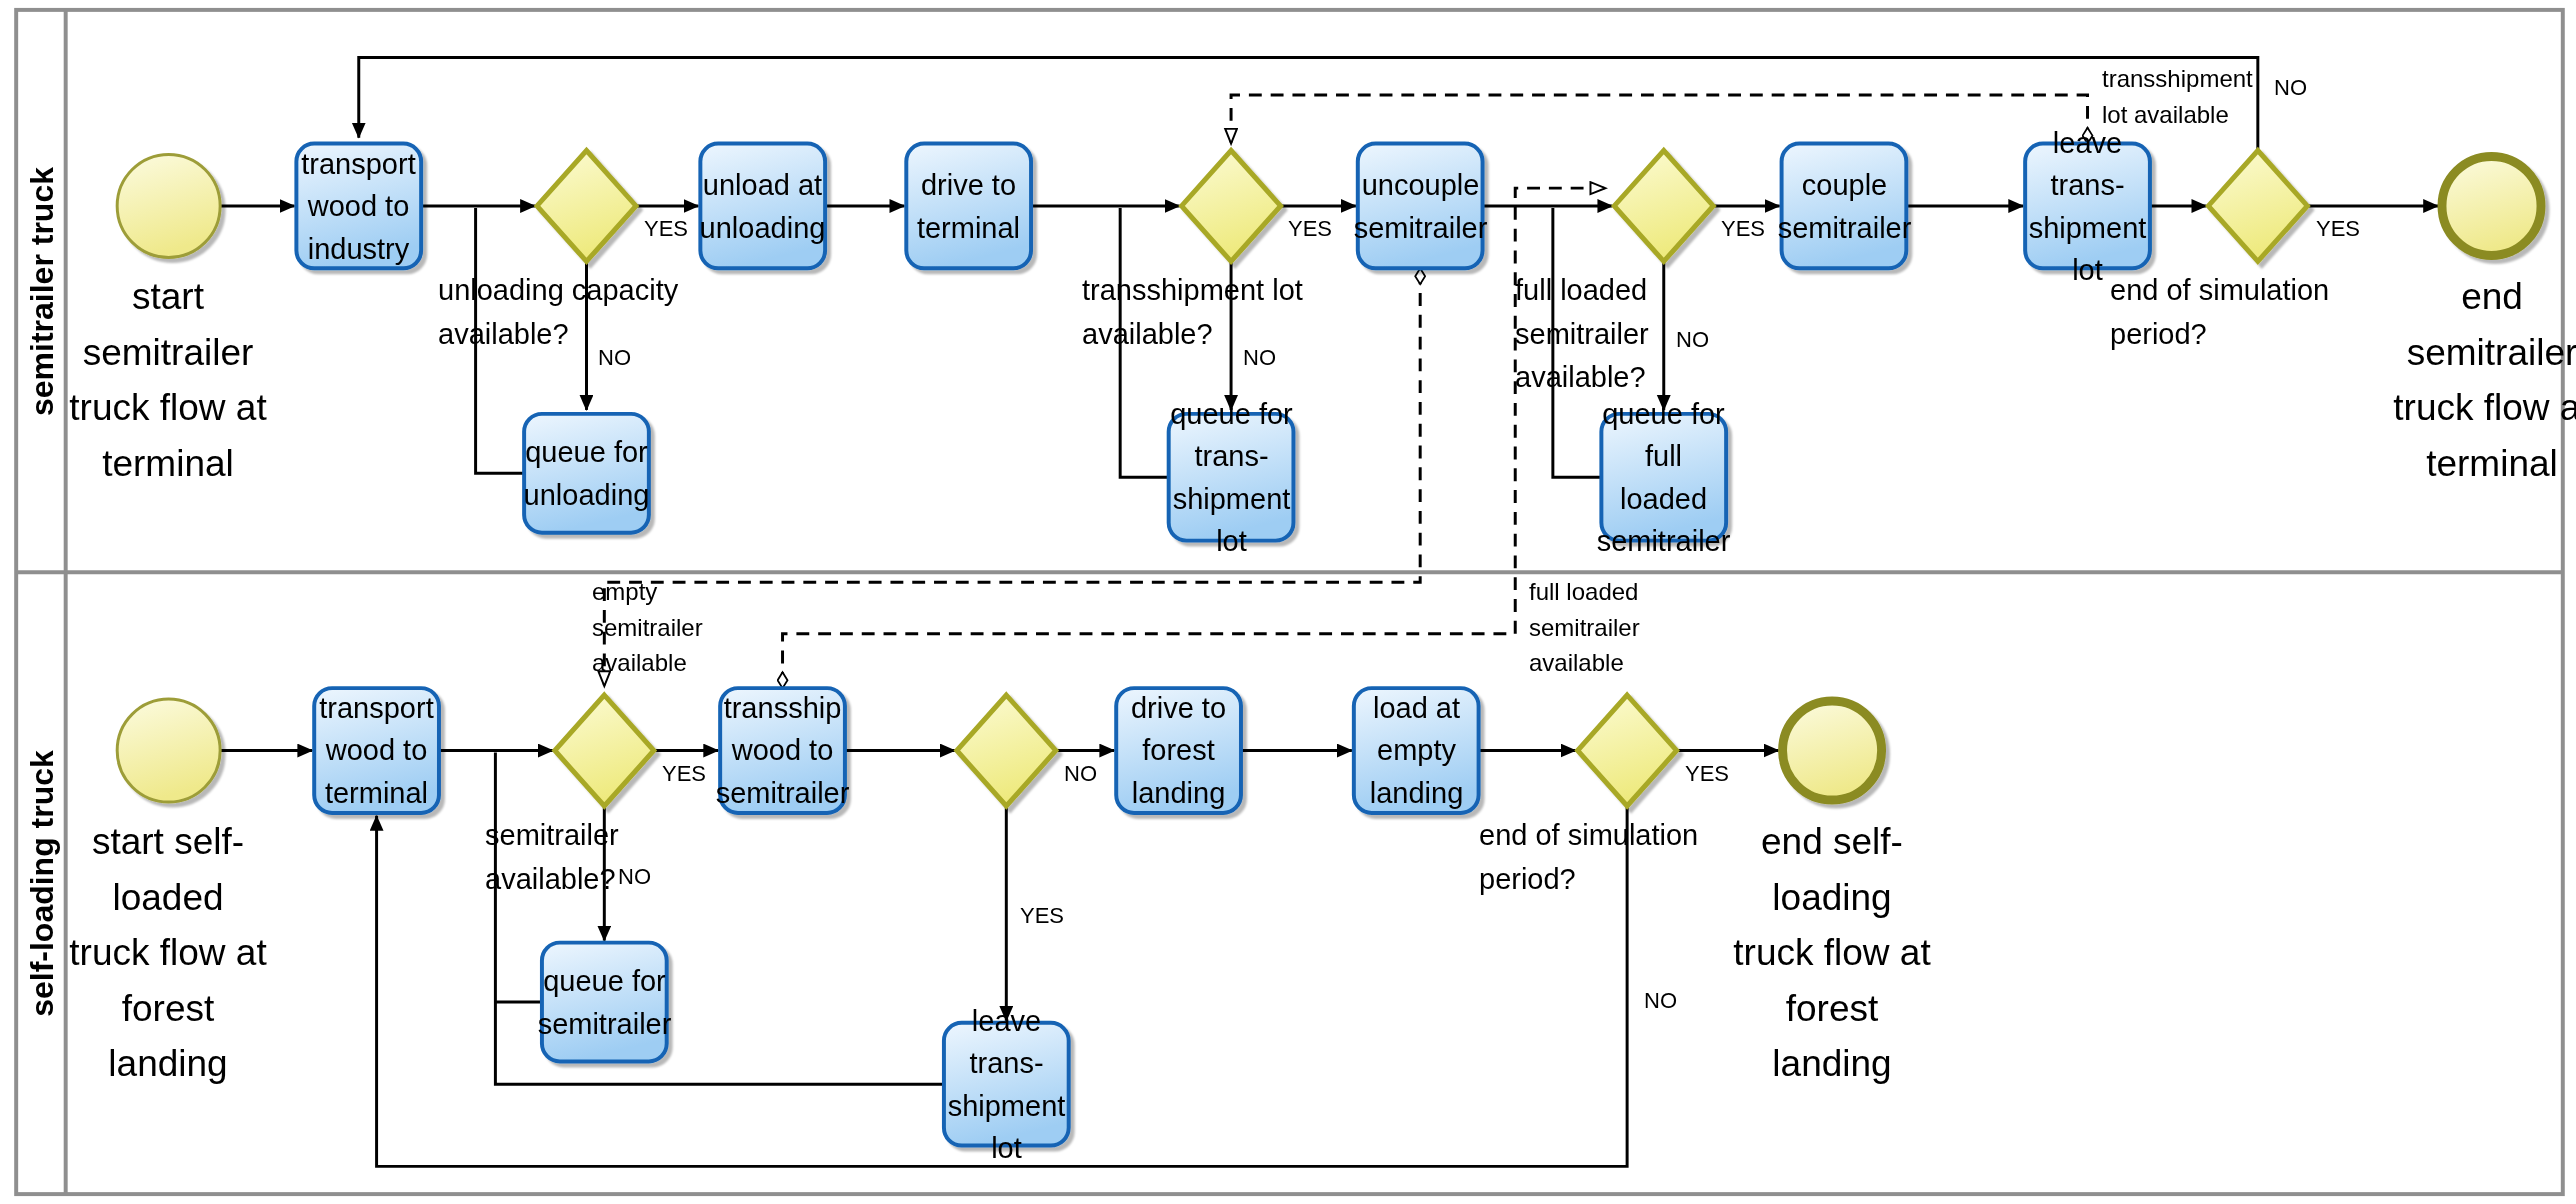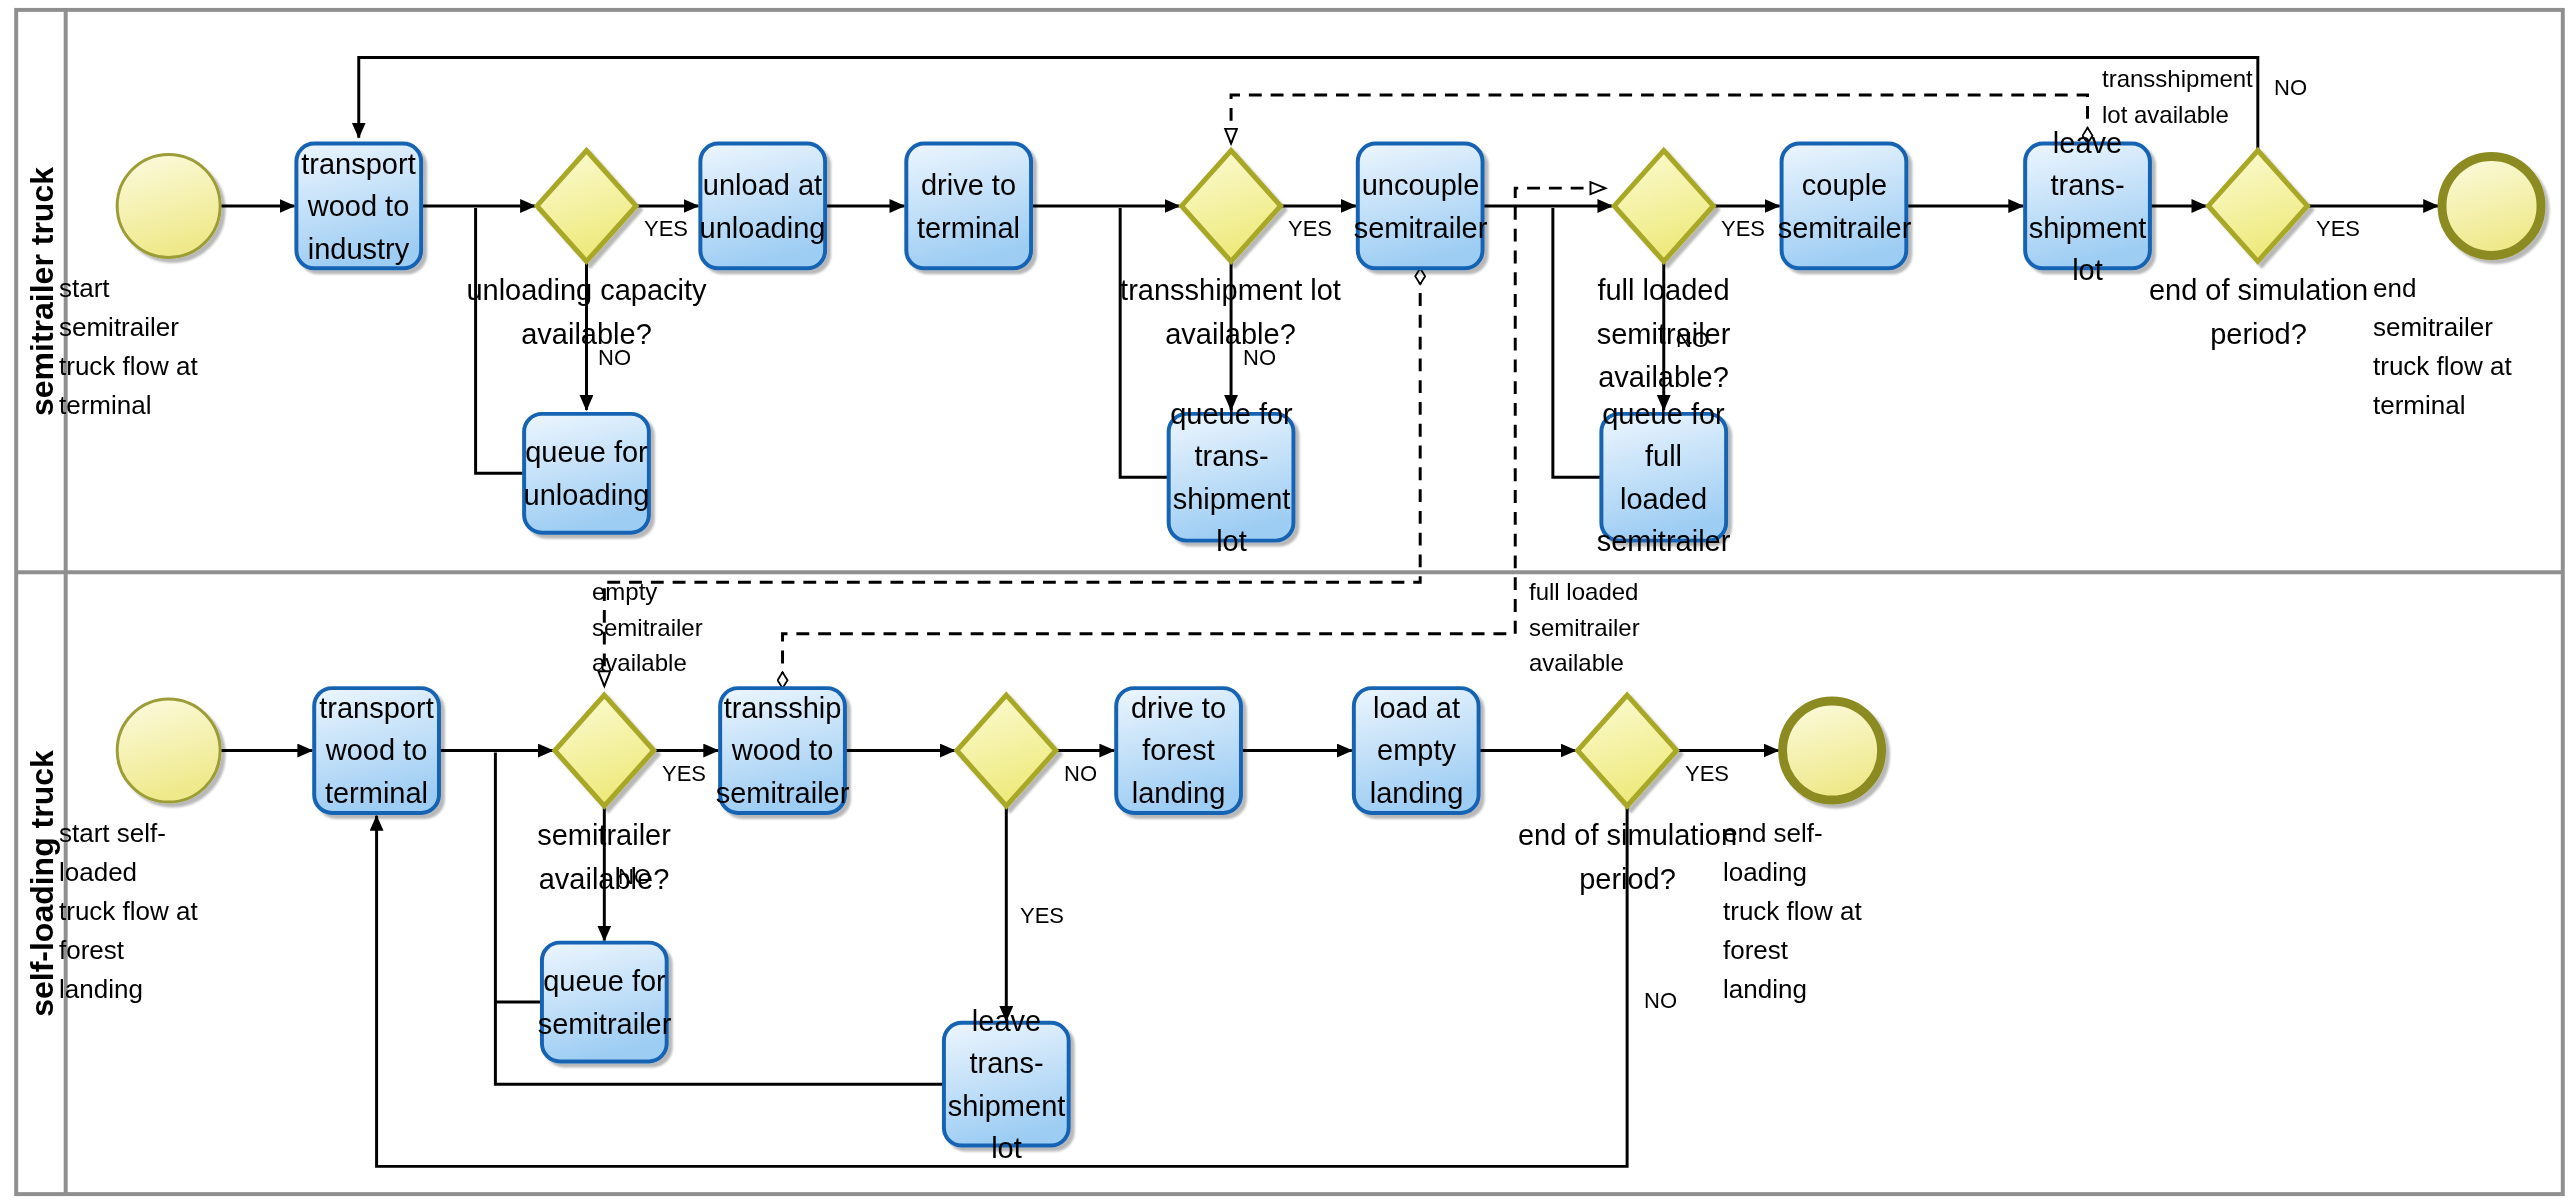--- a/index.html
+++ b/index.html
@@ -4,22 +4,22 @@
 <style>
   html,body{margin:0;padding:0;background:#ffffff;}
   #canvas{
     position:relative;width:2576px;height:1204px;background:#ffffff;overflow:hidden;
     font-family:"Liberation Sans",sans-serif;color:#000;
   }
   #wires{position:absolute;left:0;top:0;}
   .txt{white-space:pre-line;position:absolute;pointer-events:none;}
   .node-text{display:flex;align-items:center;justify-content:center;text-align:center;
     font-size:29px;line-height:1.45;}
-  .glabel{position:absolute;text-align:center;font-size:29px;line-height:1.5;pointer-events:none;}
-  .elabel{position:absolute;font-size:26px;line-height:1.5;pointer-events:none;}
+  .glabel{position:absolute;font-size:29px;line-height:1.5;pointer-events:none;}
+  .elabel{position:absolute;text-align:center;font-size:37px;line-height:1.5;pointer-events:none;}
   .mlabel{position:absolute;text-align:left;font-size:24px;line-height:1.48;pointer-events:none;}
   .yn{position:absolute;font-size:22px;pointer-events:none;}
   .lane-label-box{position:absolute;display:flex;align-items:center;justify-content:center;}
   .lane-label-box span{transform:rotate(-90deg);white-space:nowrap;font-weight:bold;font-size:32px;}
 </style>
 </head>
 <body>
 
 <div id="canvas">
 

